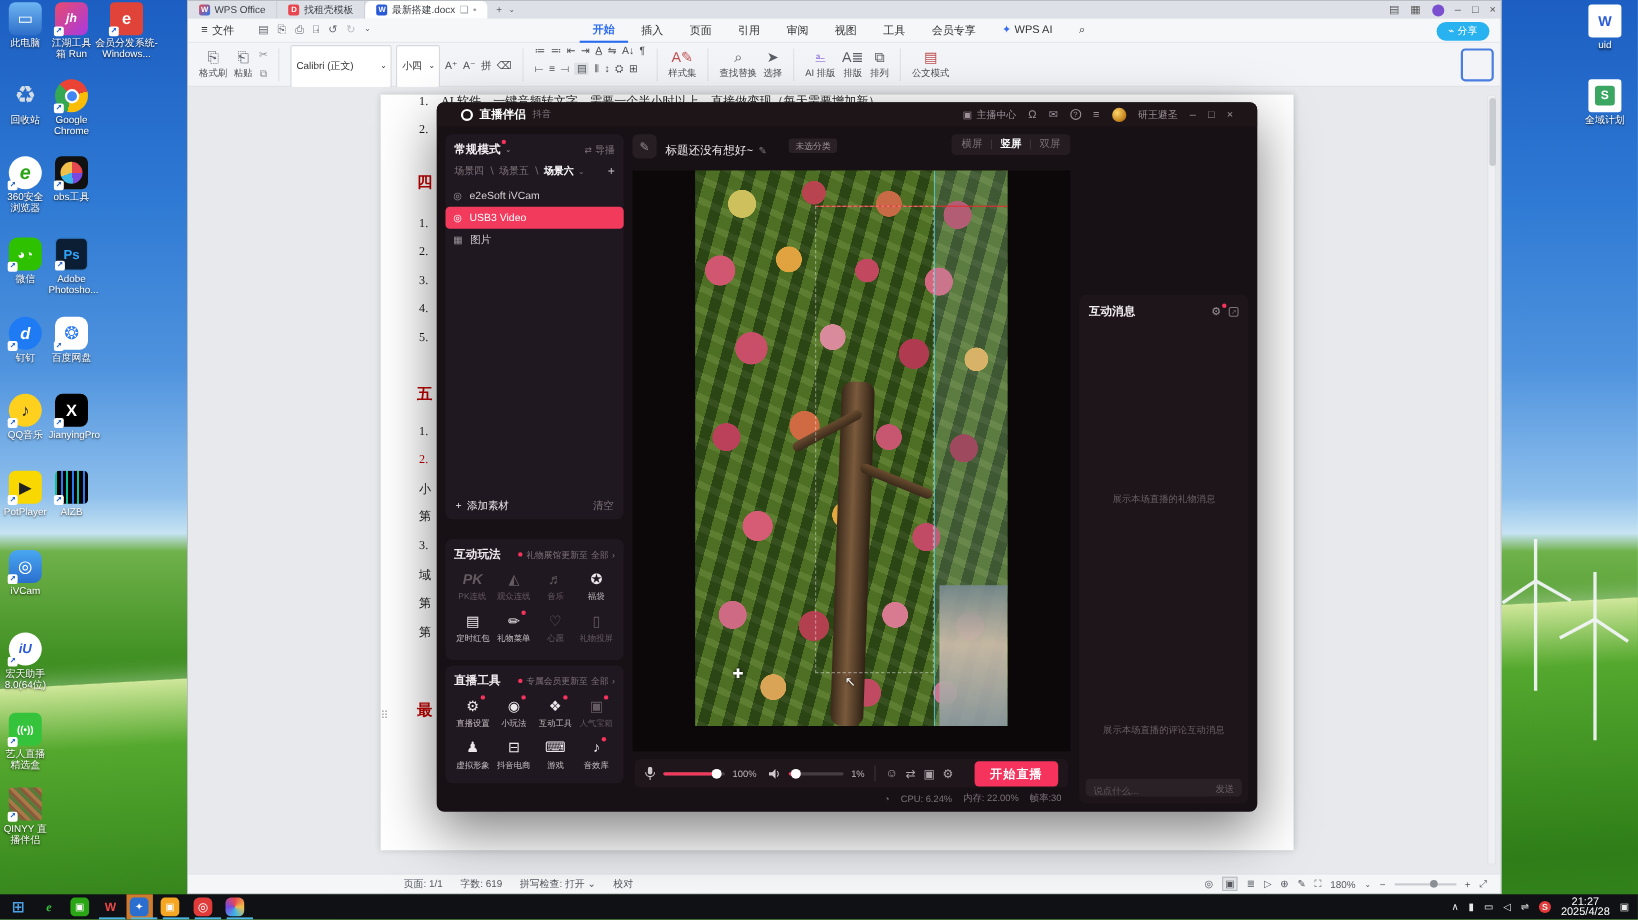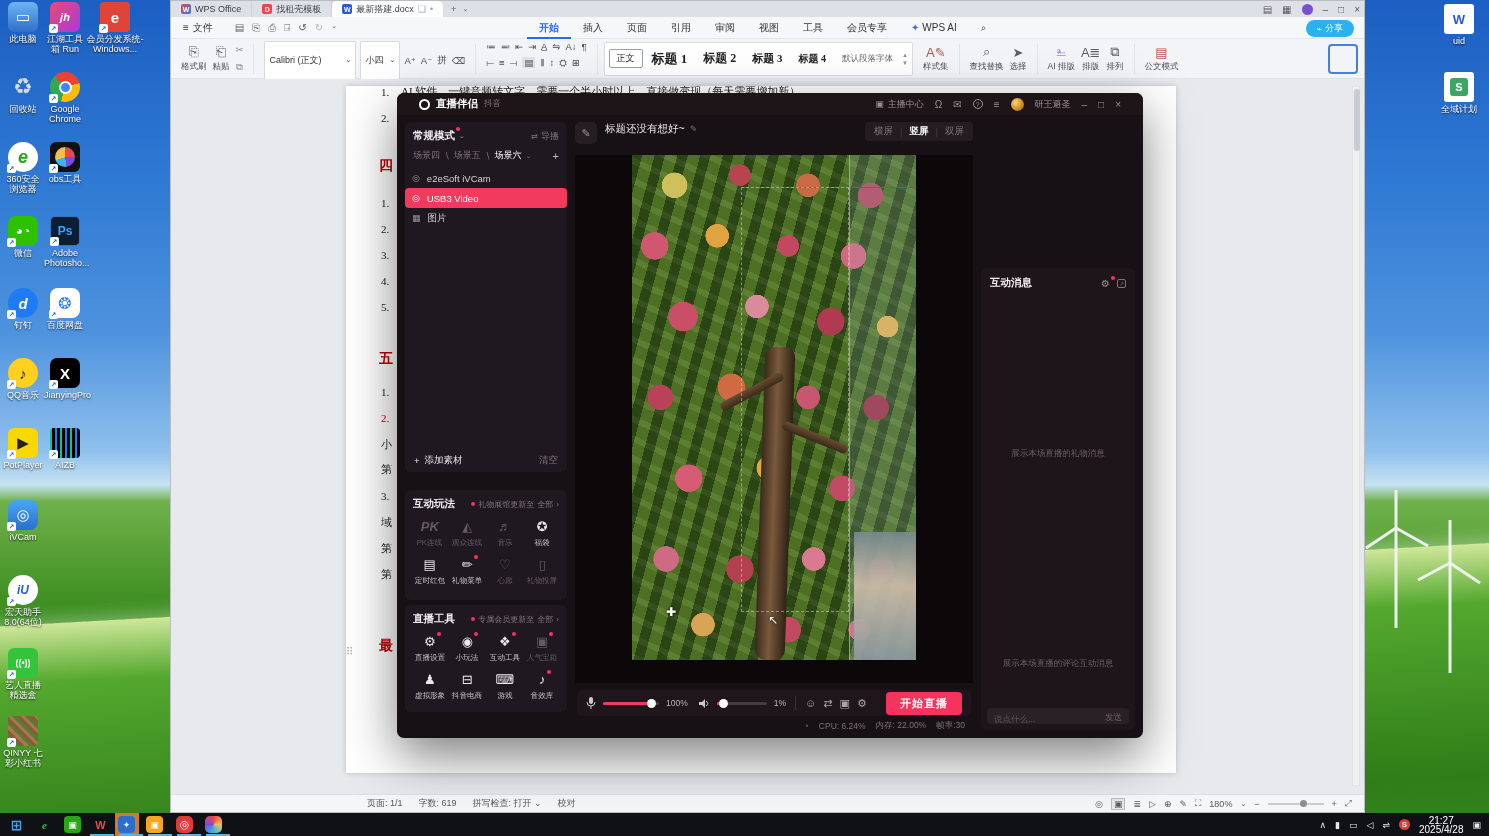--- a/index.html
+++ b/index.html
@@ -184,21 +184,21 @@
 <div class="dicon" style="left:2px;top:575px">
   <div class="ig sc" style="background:#fff;border-radius:50%;color:#2a5bd7;font-style:italic;font-size:12px">iU</div>
   <div class="il">宏天助手 8.0(64位)</div>
   </div>
 <div class="dicon" style="left:2px;top:648px">
   <div class="ig sc" style="background:#35c33b;border-radius:6px;font-size:9px">((•))</div>
   <div class="il">艺人直播精选盒</div>
   </div>
 <div class="dicon" style="left:2px;top:716px">
   <div class="ig sc" style="background:repeating-linear-gradient(45deg,#8a5a3a 0 3px,#a87848 3px 6px,#5a7a3a 6px 9px);border-radius:3px"></div>
-  <div class="il">QINYY 七彩小红书</div>
+  <div class="il">QINYY 直播伴侣</div>
   </div>
 
 <div class="dicon" style="left:44px;top:2px">
   <div class="ig sc" style="background:linear-gradient(135deg,#e84a6f,#a83ae0);font-style:italic;font-size:11px">jh</div>
   <div class="il">江湖工具箱 Run</div>
   </div>
 <div class="dicon" style="left:44px;top:72px">
   <div class="ig sc" style="background:conic-gradient(from -45deg,#ea4335 0 120deg,#fbbc05 0 240deg,#34a853 0 360deg);border-radius:50%">
     <span style="width:13px;height:13px;border-radius:50%;background:#4285f4;border:2px solid #fff;display:block"></span>
     </div>
@@ -368,32 +368,20 @@
           <span>≡</span>
         <span>⟞</span>
           <span style="background:#dfe2e6;padding:0 2px">▤</span>
         <span>⫴</span>
           <span>↕</span>
         <span>⛭</span>
           <span>⊞</span>
         </div>
     </div>
       <div class="rsep"></div>
-    <div class="stylegal">
-      <span class="stylecell sel">正文</span>
-      <span class="stylecell hcell" style="font-size:13px">标题 1</span>
-      <span class="stylecell hcell" style="font-size:12px">标题 2</span>
-      <span class="stylecell hcell" style="font-size:11px">标题 3</span>
-      <span class="stylecell hcell" style="font-size:10px">标题 4</span>
-      <span class="stylecell" style="font-size:8.5px;color:#666">默认段落字体</span>
-      <span style="font-size:6px;color:#8a8e95;display:flex;flex-direction:column;gap:2px">
-          <span>▲</span>
-          <span>▼</span>
-        </span>
-    </div>
     <div class="rgroup">
         <div class="rbig">
           <span class="gi" style="color:#c05050">A✎</span>
           <span>样式集</span>
         </div>
       </div>
     <div class="rsep"></div>
     <div class="rgroup">
       <div class="rbig">
           <span class="gi">⌕</span>
@@ -511,21 +499,21 @@
       <span class="sub">
         <span>⇄</span>
           <span style="font-size:9px">导播</span>
         </span>
     </div>
     <div style="display:flex;align-items:center;gap:4px;padding:2px 8px 6px;font-size:9px;color:#7d737a">
       <span>场景四</span>
       <span>∖</span>
       <span>场景五</span>
       <span>∖</span>
-      <span style="color:#fff;font-weight:normal">场景六</span>
+      <span style="color:#fff;font-weight:bold">场景六</span>
       <span style="font-size:7px">⌄</span>
       <span style="margin-left:auto;font-size:11px;color:#c4bcc1">+</span>
     </div>
     <div class="srow">
       <span class="si">◎</span>
         <span>e2eSoft iVCam</span>
       </div>
     <div class="srow sel">
       <span class="si">◎</span>
         <span>USB3 Video</span>
@@ -630,21 +618,21 @@
         </div>
       <div class="sitem on">
           <span class="ic reddot">♪</span>
           <span class="lb">音效库</span>
         </div>
     </div>
   </div>
 
   <div class="abs" style="left:178px;top:29px;width:398px;height:30px;display:flex;gap:8px">
     <span style="width:22px;height:22px;background:#271e24;border-radius:5px;display:flex;align-items:center;justify-content:center;color:#9a9096;font-size:11px">✎</span>
-    <span style="display:flex;flex-direction:column;gap:20px">
+    <span style="display:flex;flex-direction:row;gap:20px">
       <span style="display:flex;gap:5px;align-items:center;font-size:10.5px;color:#ece7ea">
         <span>标题还没有想好~</span>
         <span style="color:#7d737a;font-size:9px">✎</span>
         </span>
       <span><span class="tagpill">未选分类</span></span>
     </span>
     <span class="modes" style="margin-left:auto;align-self:flex-start">
       <span>横屏</span>
         <span class="sep">|</span>
       <span class="on">竖屏</span>

